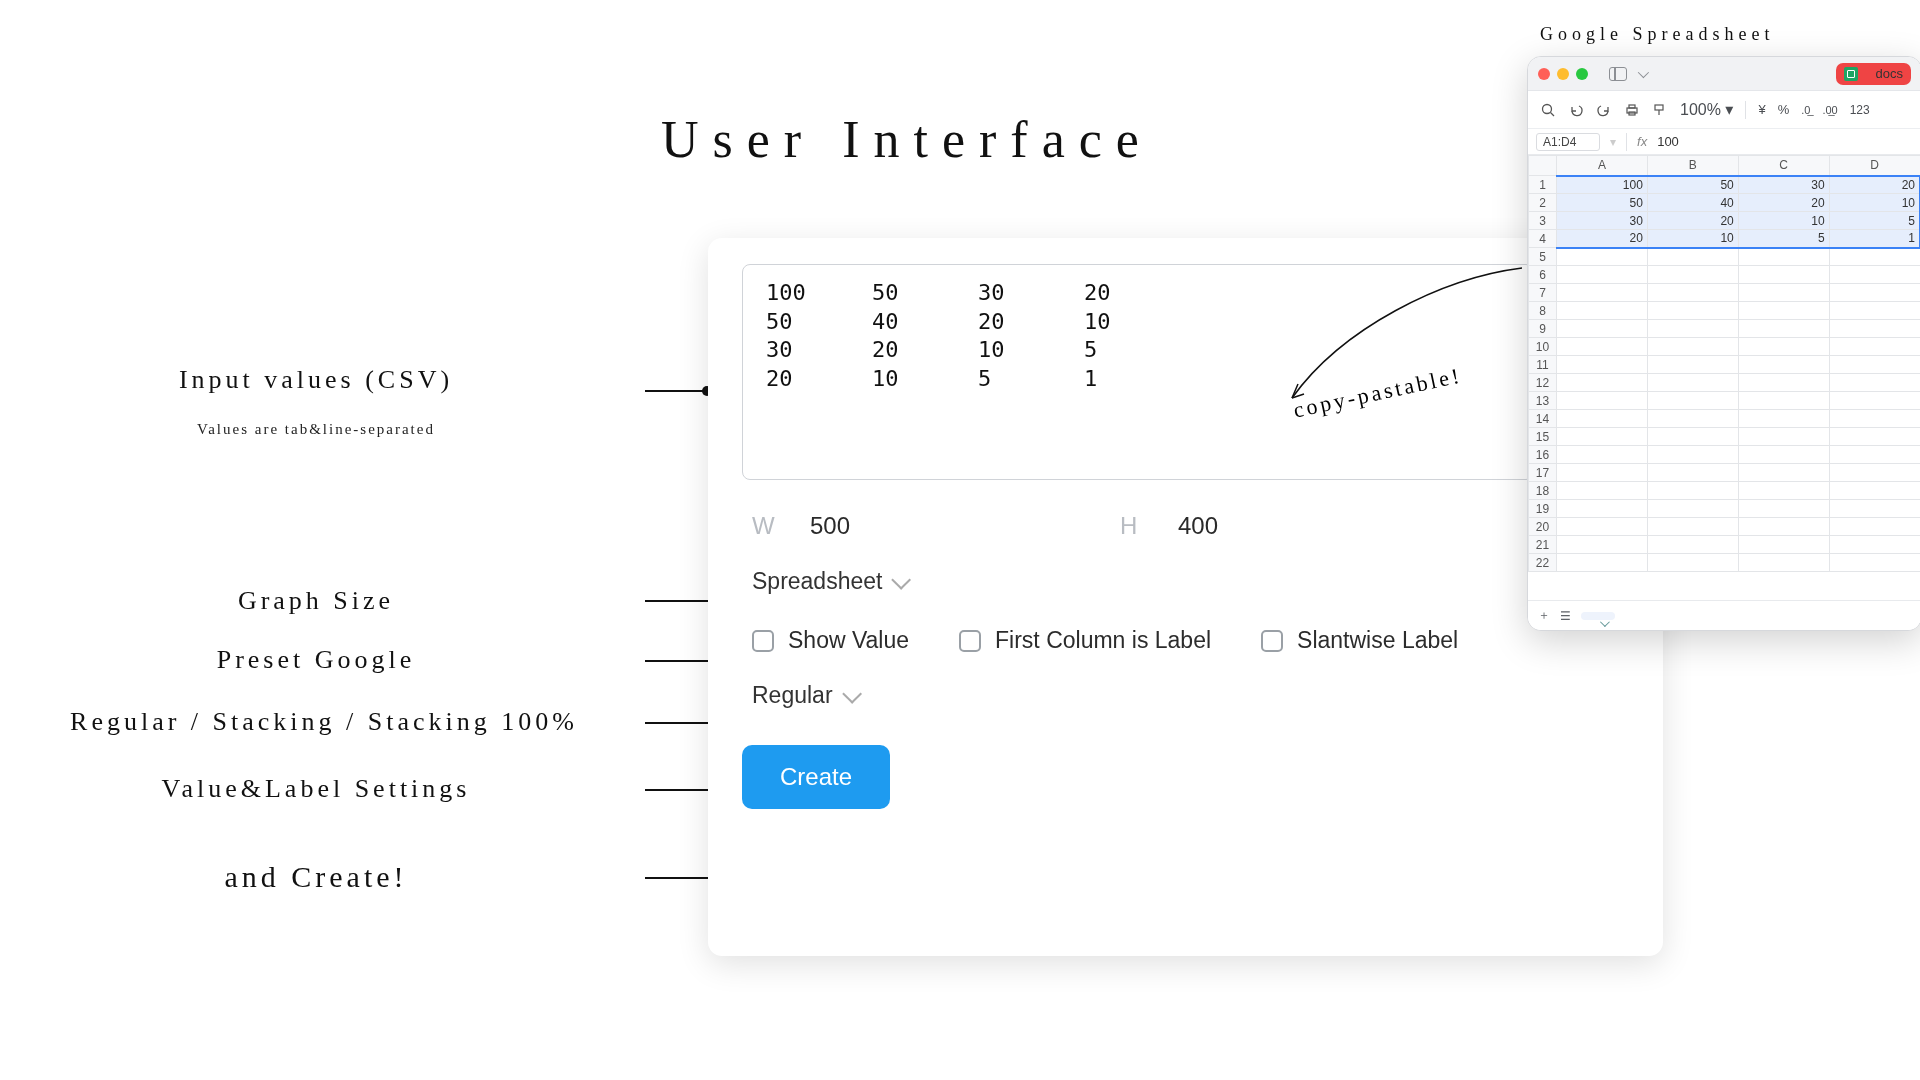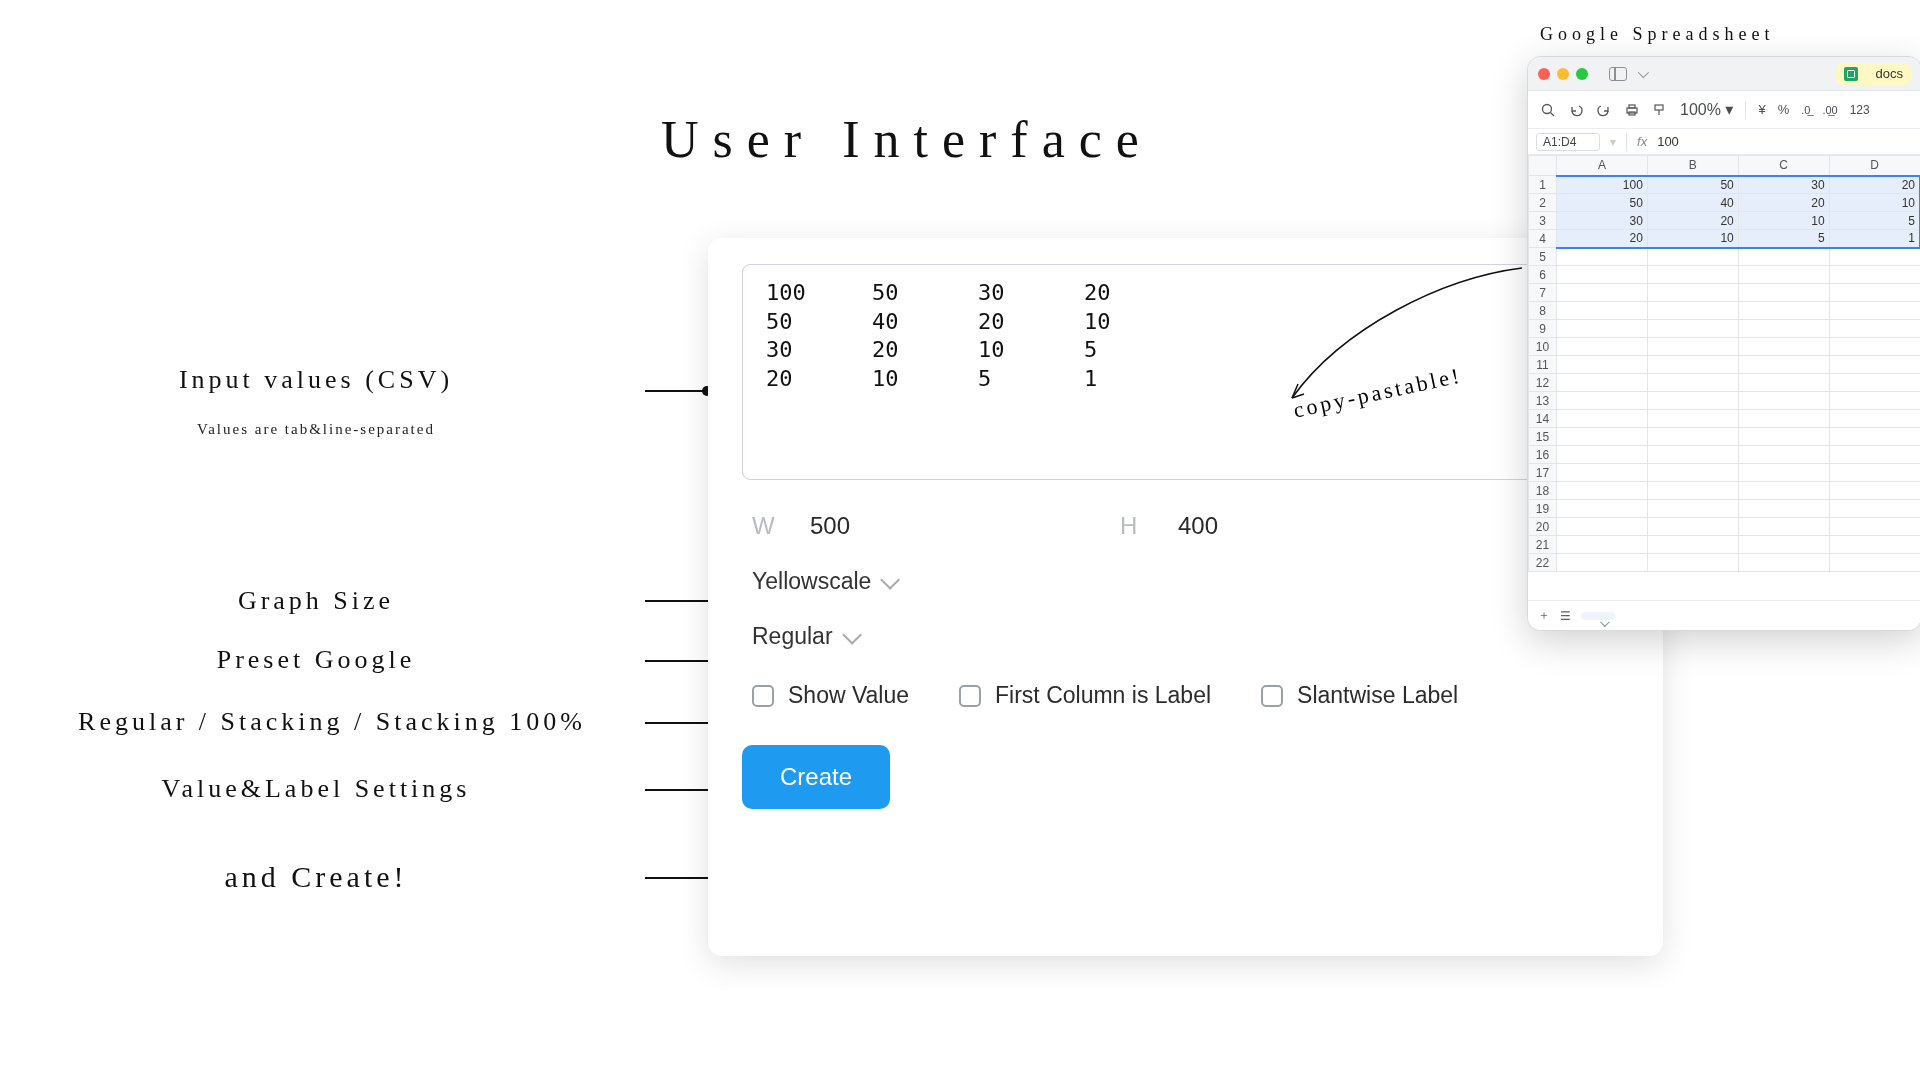--- a/index.html
+++ b/index.html
@@ -189,21 +189,21 @@
     margin-left: 14px;
     width: 18px; height: 14px;
     border: 1.5px solid #8c8f94;
     border-radius: 3px;
     position: relative;
   }
   .tl-tabicon::after { content:""; position:absolute; left:4px; top:-1px; bottom:-1px; width:1.5px; background:#8c8f94; }
   .tl-chev { margin-left:4px; width:8px;height:8px; border-right:1.5px solid #8c8f94; border-bottom:1.5px solid #8c8f94; transform:rotate(45deg) translateY(-2px);}
   .tl-url {
     margin-left: auto;
-    background: #fef9c3;
+    background: #ef4444;
     border-radius: 7px;
     height: 22px;
     display: flex;
     align-items: center;
     padding: 0 8px;
     gap: 18px;
     min-width: 60px;
   }
   .gs-docicon { width: 14px; height: 14px; background: #1fa463; border-radius: 2px; display:inline-block; position:relative; }
   .gs-docicon::after { content:""; position:absolute; inset:3px; border:1px solid #fff; border-radius:1px; }
@@ -323,21 +323,21 @@
   <span class="anno-sub">Values are tab&amp;line-separated</span>
 </div>
 <div class="anno-dot" style="left:645px; top:390px; width:62px;"></div>
 
 <div class="anno" style="left:0; top:586px; width:632px;">Graph Size</div>
 <div class="anno-dot" style="left:645px; top:600px; width:95px;"></div>
 
 <div class="anno" style="left:0; top:645px; width:632px;">Preset Google</div>
 <div class="anno-dot" style="left:645px; top:660px; width:95px;"></div>
 
-<div class="anno" style="left:16px; top:707px; width:632px;">Regular / Stacking / Stacking 100%</div>
+<div class="anno" style="left:8px; top:707px; width:632px;">Regular / Stacking / Stacking 100%</div>
 <div class="anno-dot" style="left:645px; top:722px; width:95px;"></div>
 
 <div class="anno" style="left:0; top:774px; width:632px;">Value&amp;Label Settings</div>
 <div class="anno-dot" style="left:645px; top:789px; width:95px;"></div>
 
 <div class="anno" style="left:0; top:860px; width:632px; font-size:30px;">and Create!</div>
 <div class="anno-dot" style="left:645px; top:877px; width:85px;"></div>
 
 <div class="app-card">
 
@@ -349,45 +349,45 @@
   <div class="row size-row" style="margin-left:10px;">
     <span class="wh-label">W</span>
     <input class="wh-input" value="500" style="">
     <span class="wh-gap"></span>
     <span class="wh-label">H</span>
     <input class="wh-input" value="400" style="">
   </div>
 
   <div class="row" style="margin-left:10px;">
     <div class="select-like">
-      <span>Yellowscale</span>
-      <span class="chev"></span>
-    </div>
-  </div>
-
-  <div class="row" style="margin-left:10px;">
-    <div class="select-like">
-      <span>Regular</span>
+      <span>Spreadsheet</span>
       <span class="chev"></span>
     </div>
   </div>
 
   <div class="row check-row" style="margin-left:10px;">
     <label class="chk">
       <span class="chk-box"></span>
       <span class="chk-lbl">Show Value</span>
     </label>
     <label class="chk">
       <span class="chk-box"></span>
       <span class="chk-lbl">First Column is Label</span>
     </label>
     <label class="chk">
       <span class="chk-box"></span>
       <span class="chk-lbl">Slantwise Label</span>
     </label>
+  </div>
+
+  <div class="row" style="margin-left:10px;">
+    <div class="select-like">
+      <span>Regular</span>
+      <span class="chev"></span>
+    </div>
   </div>
 
   <button class="create-btn">Create</button>
 </div>
 
 <svg class="curve-arrow" viewBox="0 0 260 160">
   <path d="M 250 10 C 170 20, 70 70, 20 140" stroke="#111" stroke-width="1.5" fill="none"></path>
   <path d="M 20 140 l 12 -4 M 20 140 l 6 -14" stroke="#111" stroke-width="1.5" fill="none"></path>
 </svg>
 <div class="copy-label">copy-pastable!</div>

